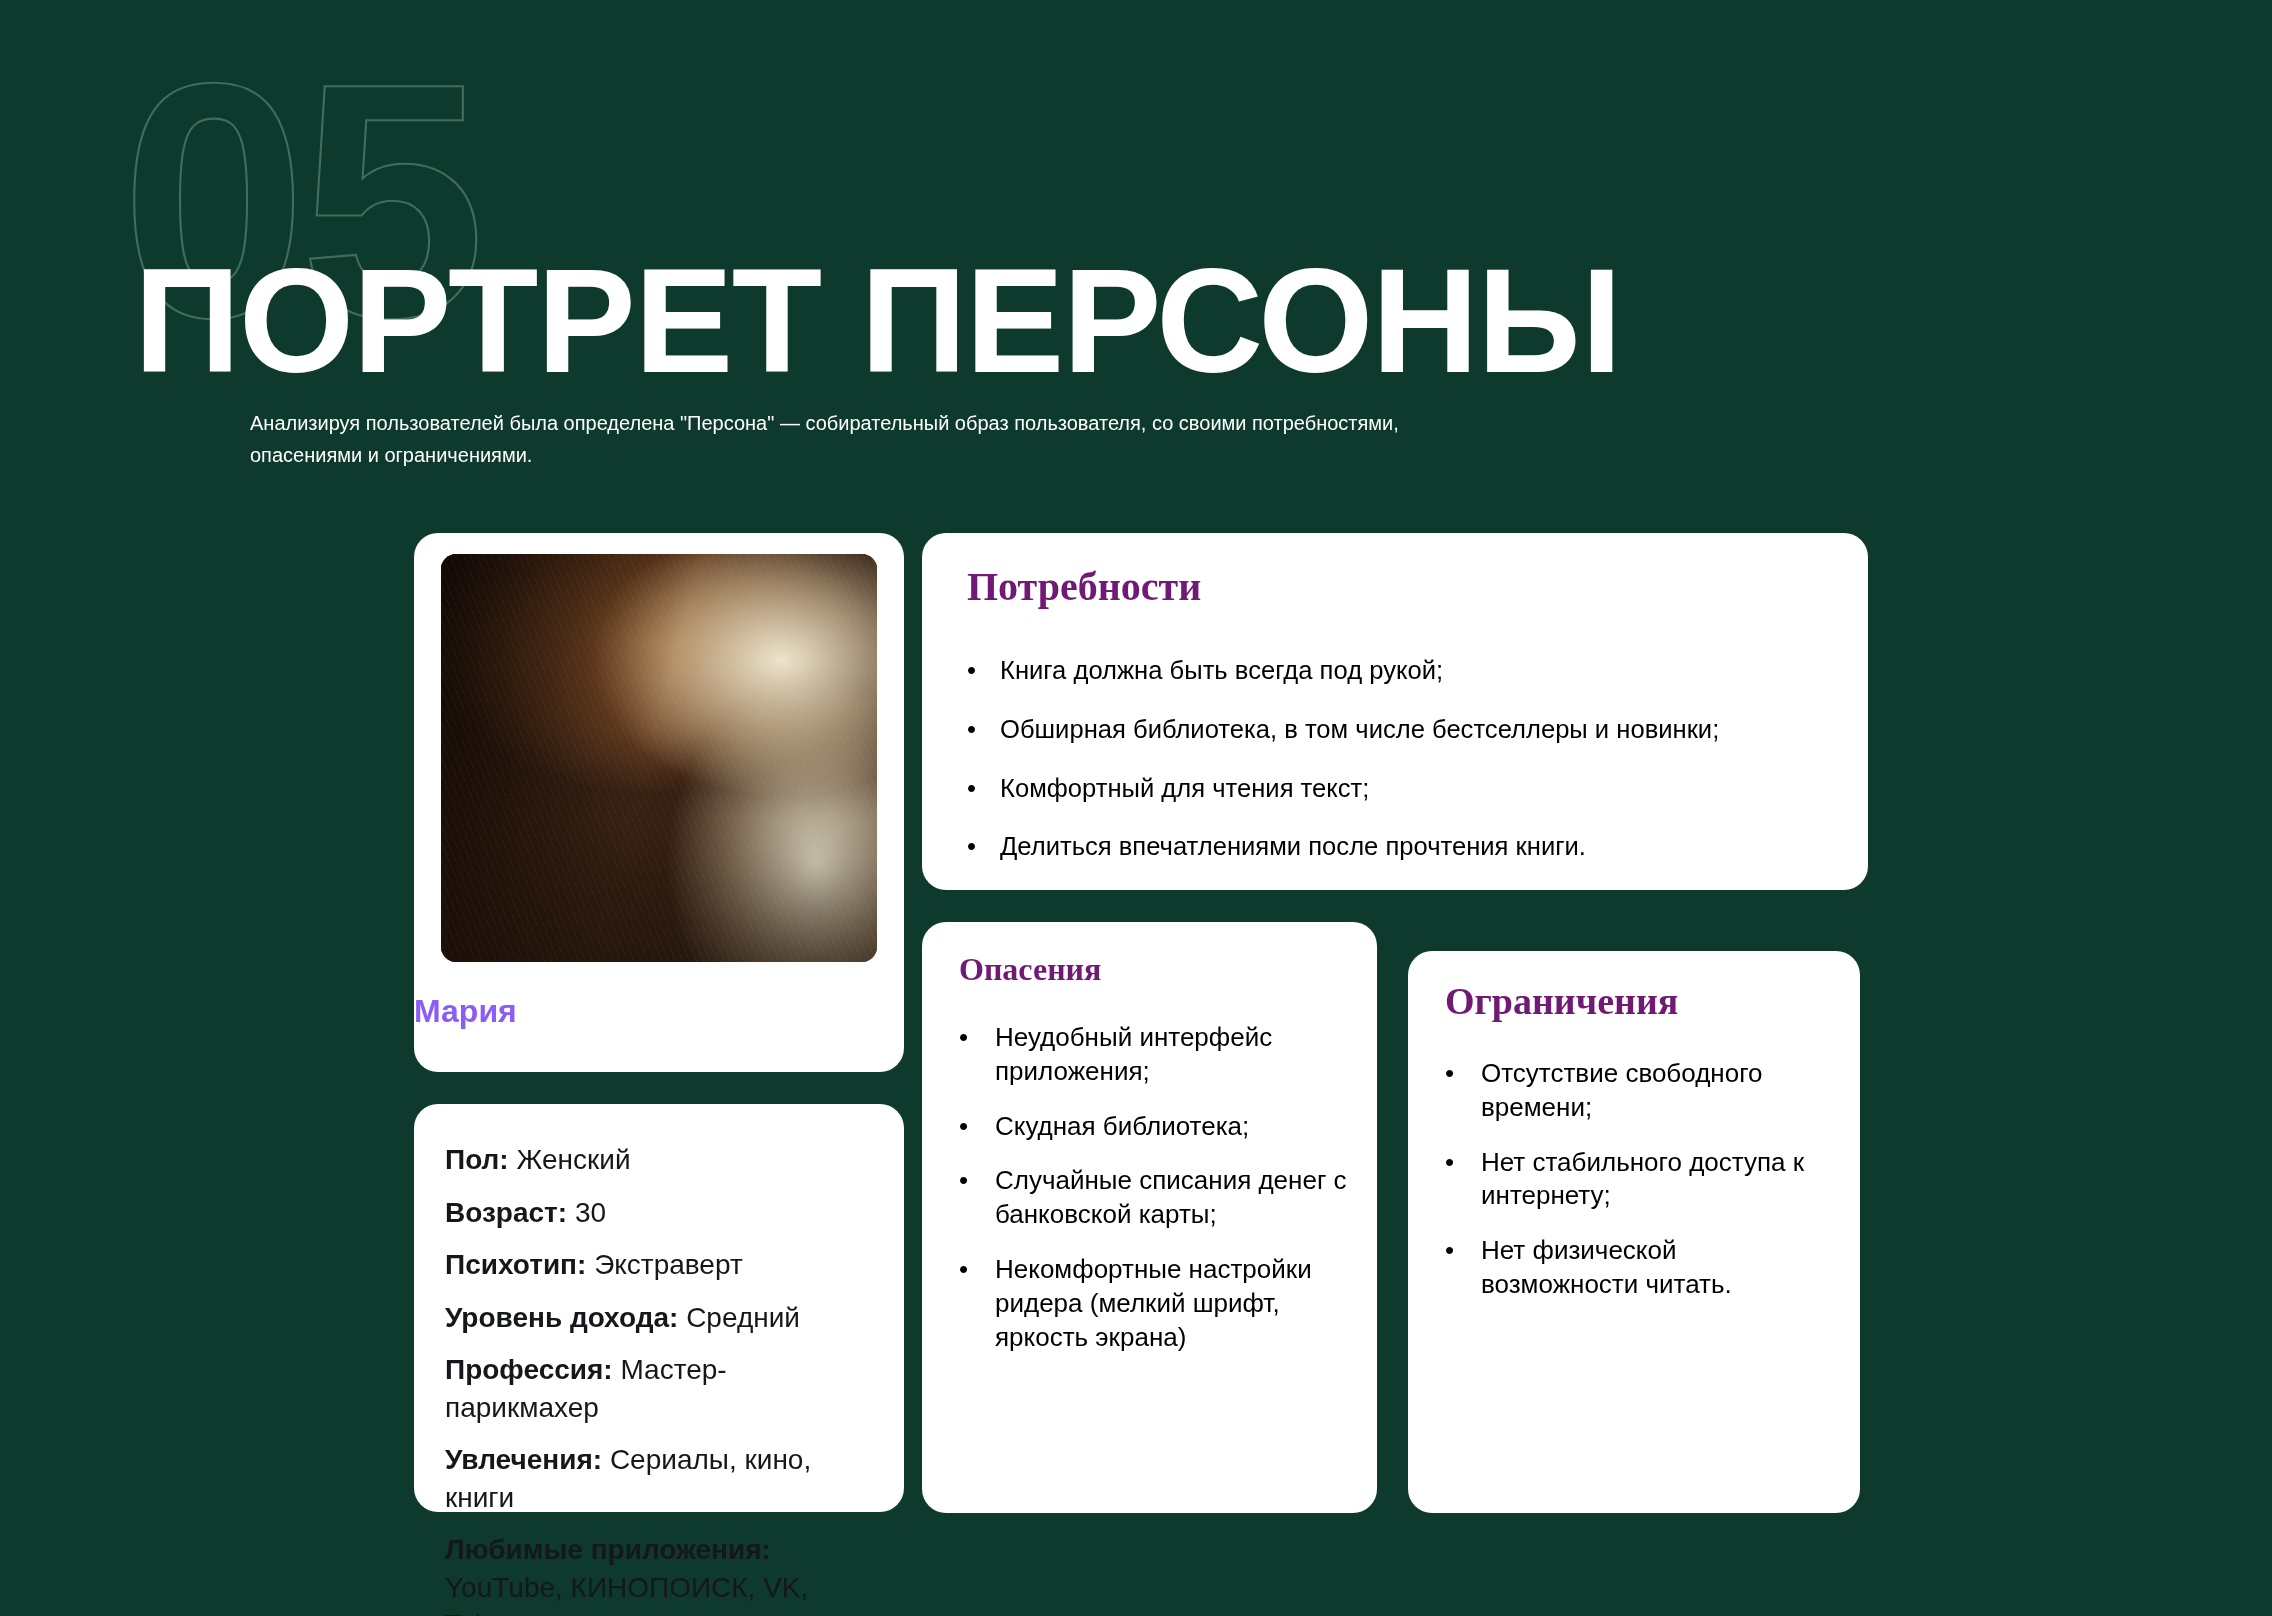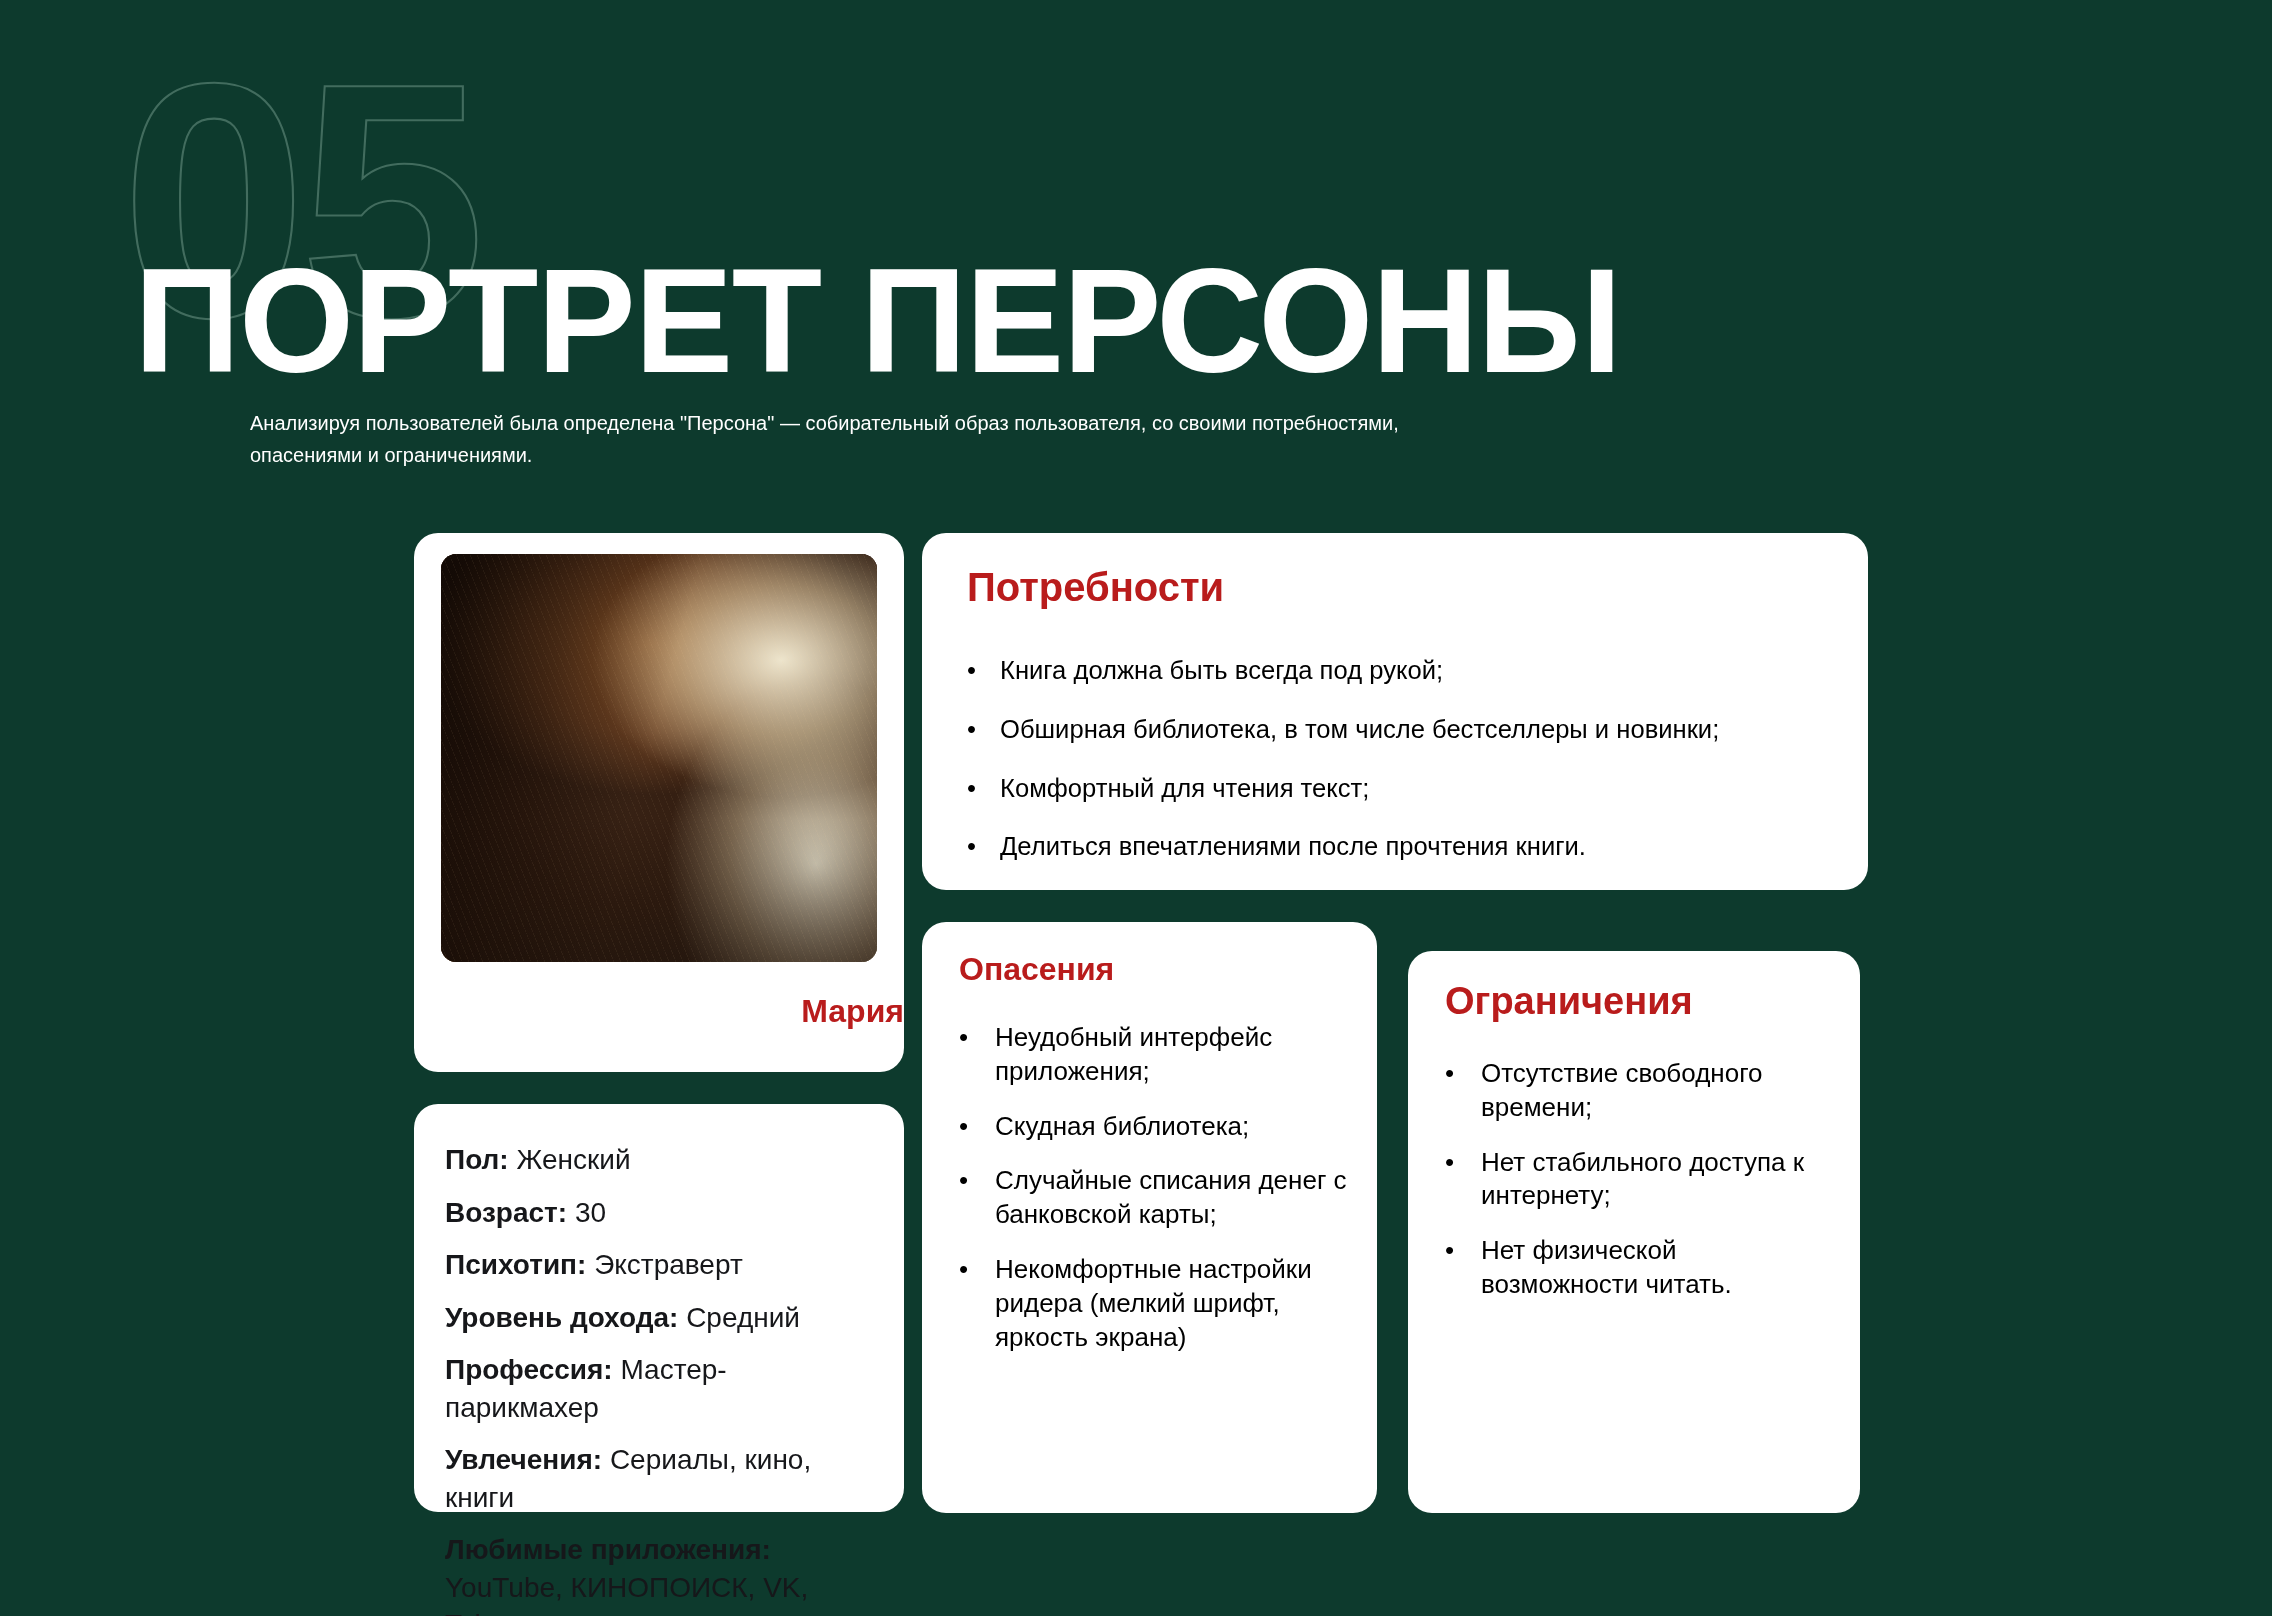--- a/index.html
+++ b/index.html
@@ -56,23 +56,24 @@
   }
 
   
   .card {
     position: absolute;
     background: #ffffff;
     border-radius: 24px;
     box-sizing: border-box;
   }
   .card-title {
-    color: #b91c1c;
+    color: #701a75;
     font-weight: 700;
     line-height: 1;
+    font-family: Liberation Serif, serif;
   }
   ul.bullets {
     list-style: none;
     margin: 0;
     padding: 0;
   }
   ul.bullets li {
     position: relative;
     color: #000000;
     font-weight: 400;
@@ -125,22 +126,22 @@
     inset: 0;
     background:
       repeating-linear-gradient(68deg, rgba(255,214,160,0.10) 0px, rgba(255,214,160,0.10) 0.7px, rgba(0,0,0,0) 0.7px, rgba(0,0,0,0) 6.4px);
     opacity: 0.55;
   }
   #photo-name {
     position: absolute;
     left: 0;
     right: 0;
     top: 460px;
-    text-align: right;
-    color: #b91c1c;
+    text-align: left;
+    color: #8b5cf6;
     font-size: 32px;
     font-weight: 700;
   }
 
   
   #details-card {
     left: 414px;
     top: 1104px;
     width: 490px;
     height: 408px;

